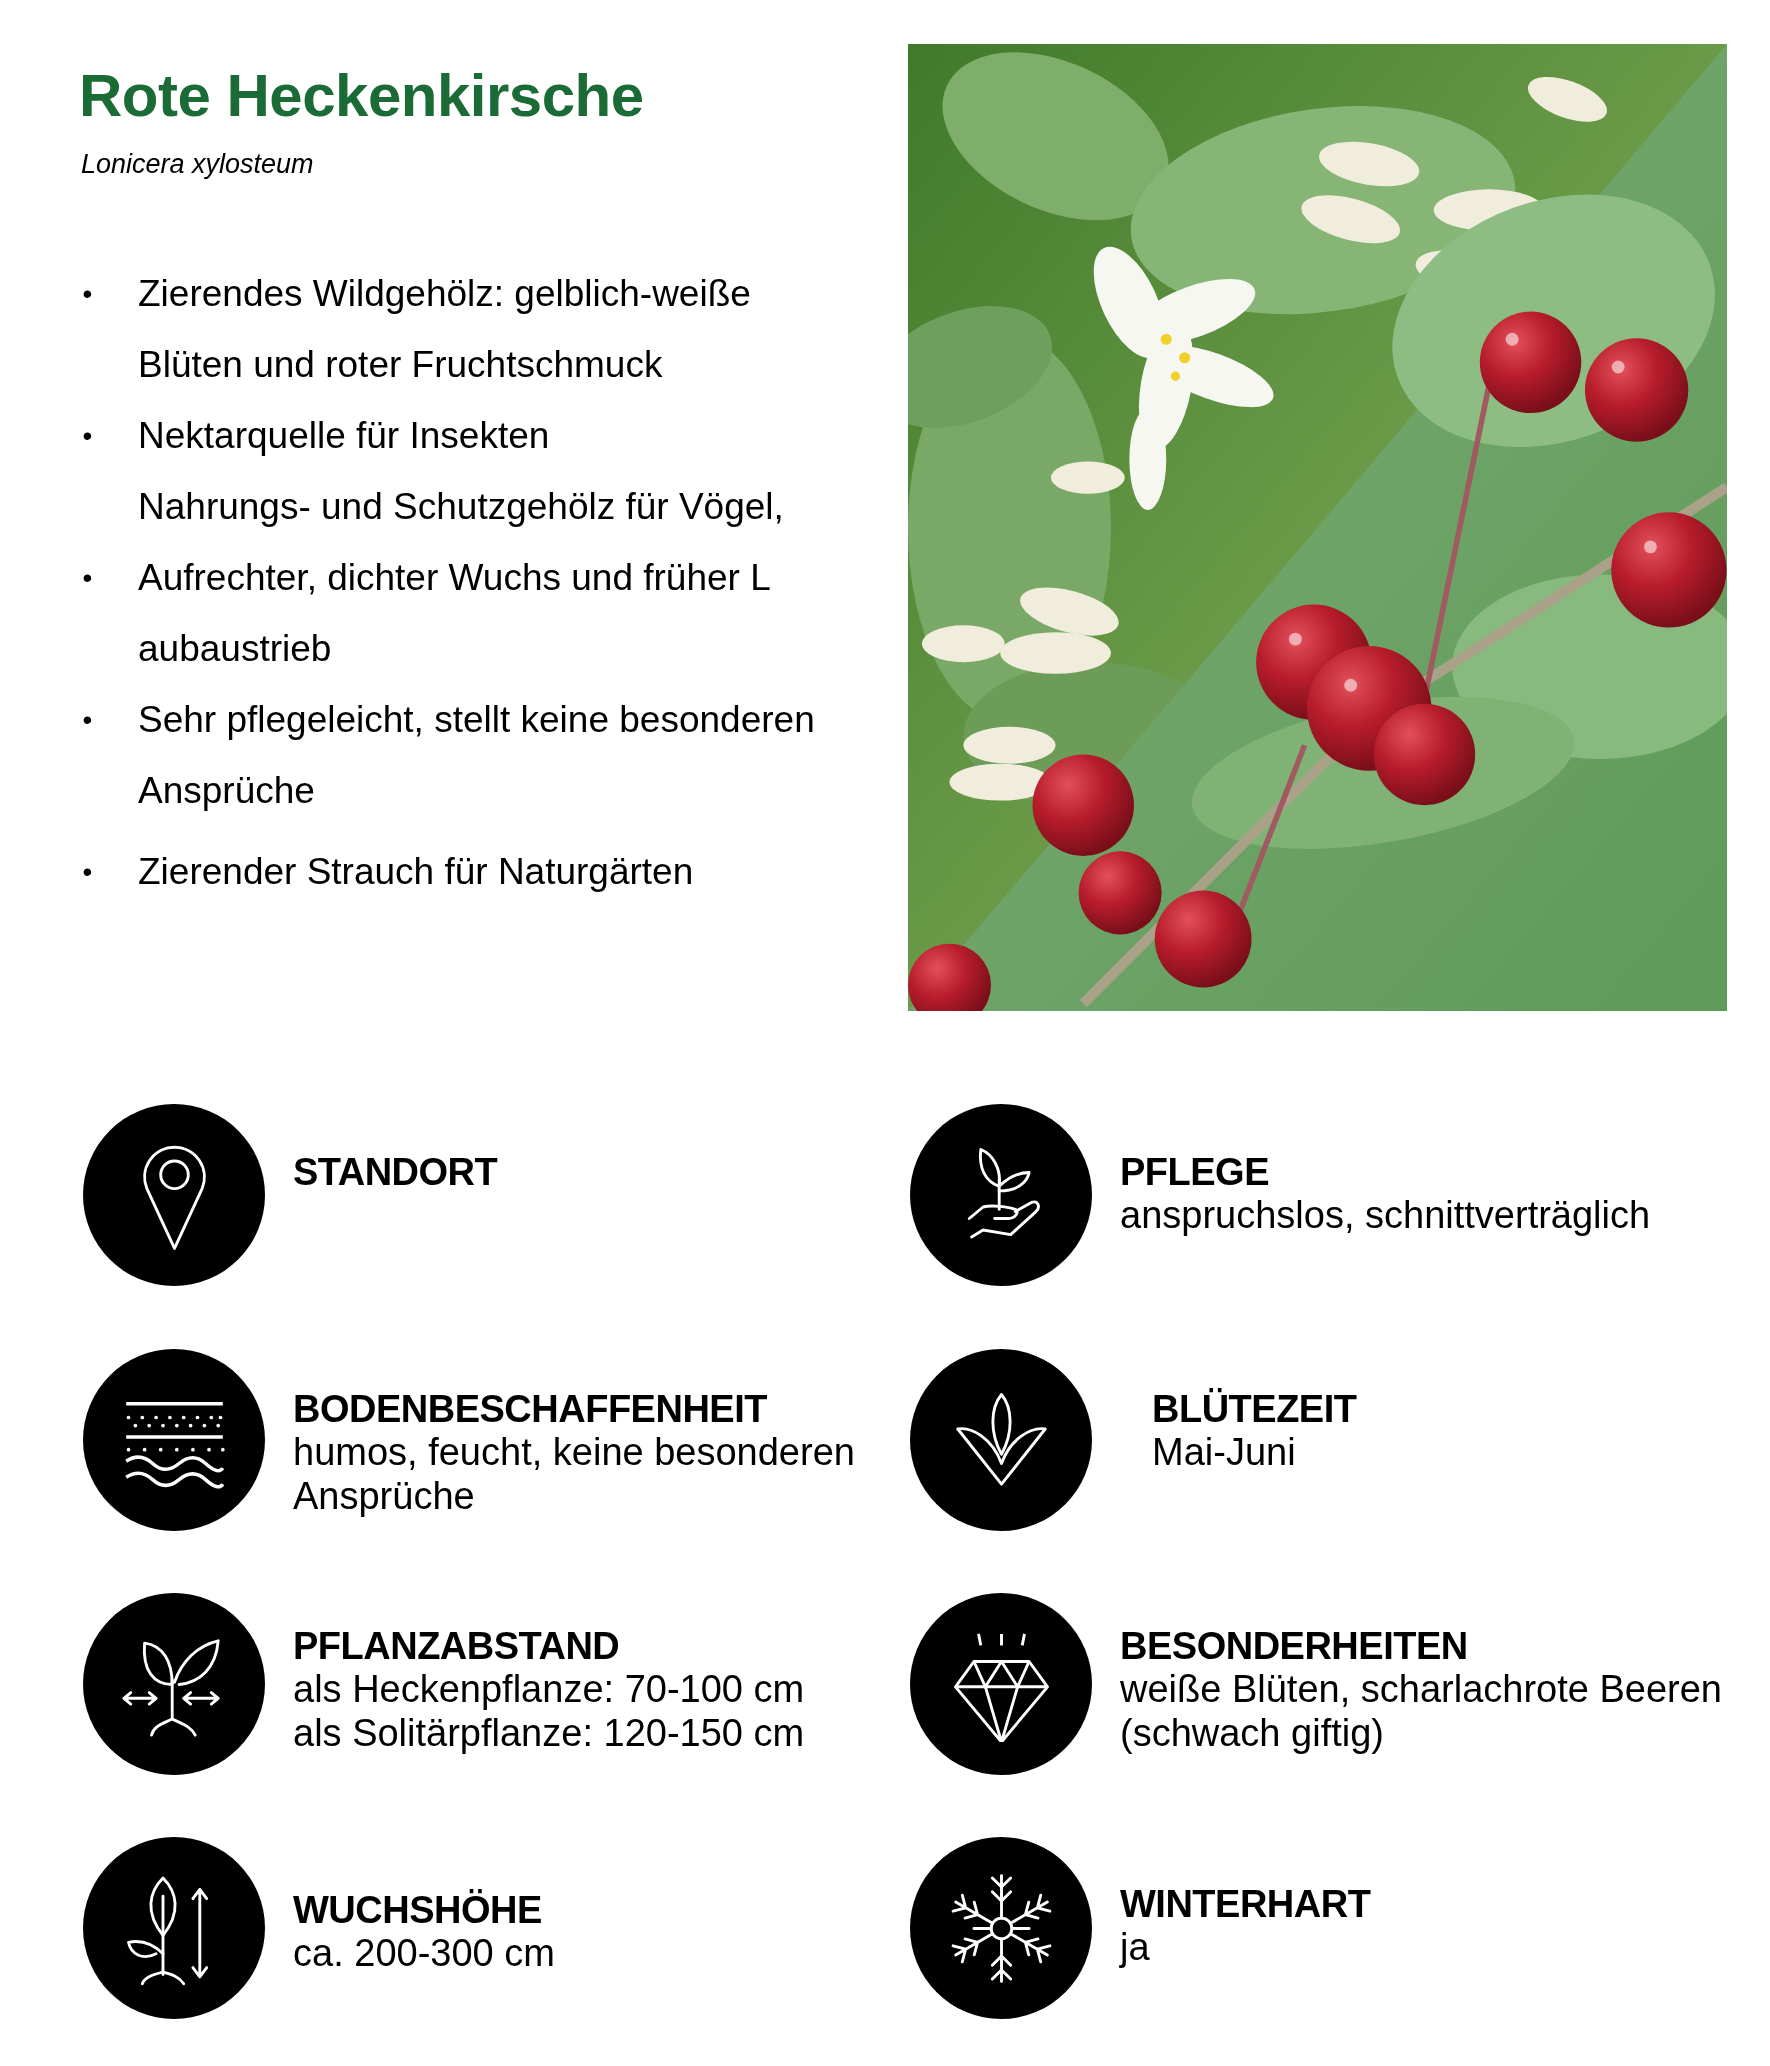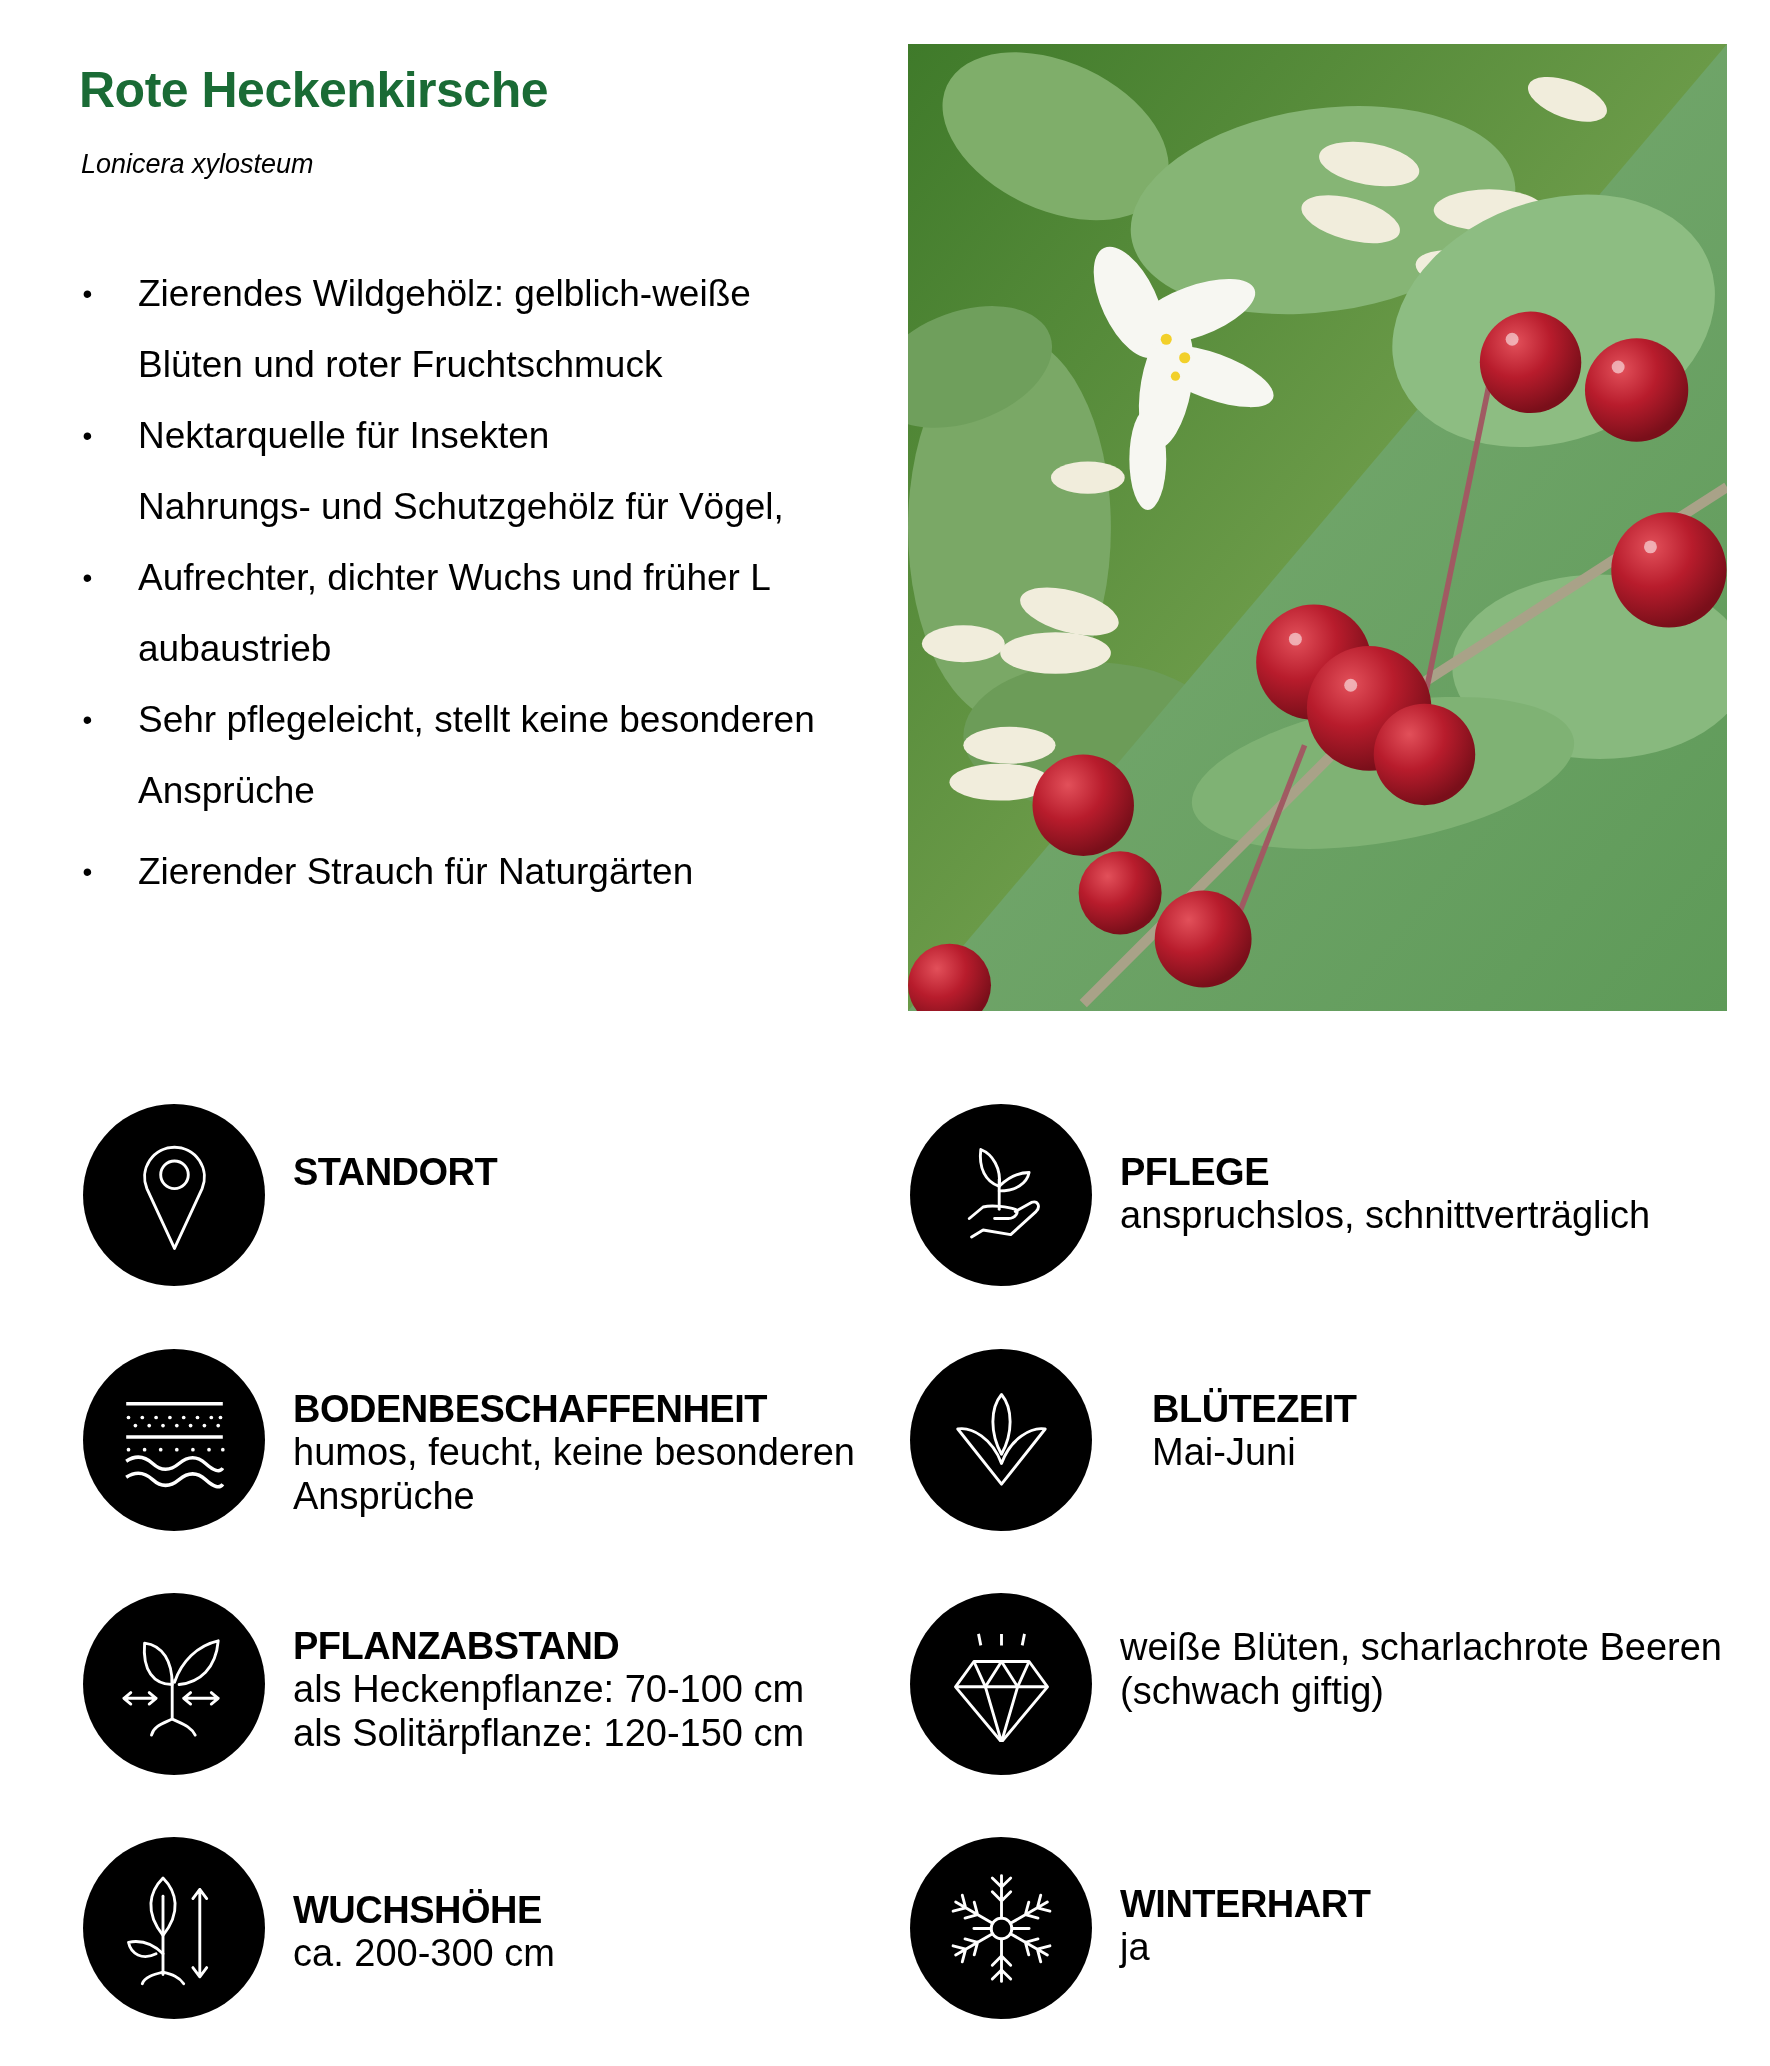--- a/index.html
+++ b/index.html
@@ -1,18 +1,18 @@
 <!DOCTYPE html>
 <html style="font-size:7.4px"><head>
 <meta charset="utf-8">
 <style>
   html, body { margin:0; padding:0; background:#ffffff; }
   body { width:1771px; height:2066px; position:relative; overflow:hidden;
          font-family:"Liberation Sans", "DejaVu Sans", sans-serif; color:#000; }
-  .title { position:absolute; left:79px; top:61px; font-size:50px; font-weight:bold;
+  .title { position:absolute; left:79px; top:61px; font-size:60px; font-weight:bold;
            color:#1a6b35; letter-spacing:-0.5px; white-space:nowrap; }
   .subtitle { position:absolute; left:81px; top:149px; font-size:27px; font-style:italic;
               white-space:nowrap; }
   .bullets { position:absolute; left:78px; top:258px; width:793px; margin:0; padding:0; list-style:none; }
   .bullet { position:relative; padding-left:60px; font-size:37px; line-height:71px; margin-bottom:0; }
   .bullet.last { margin-top:10px; }
   .bullet .dot { position:absolute; left:4.6px; top:0; font-size:28px; }
   .photo { position:absolute; left:908px; top:44px; width:819px; height:967px; overflow:hidden; }
   .photo svg { display:block; width:100%; height:100%; }
   .feat { position:absolute; }
@@ -243,20 +243,21 @@
     <div class="circle">
       <svg viewBox="0 0 100 100" fill="none" stroke="#fff" stroke-width="2.5" stroke-linejoin="round">
         <path d="M30 6 L32 16 M50 6 L50 16 M70 6 L68 16"></path>
         <path d="M26 30 L74 30 L90 52 L50 100 L10 52 Z"></path>
         <path d="M10 52 L90 52"></path>
         <path d="M26 30 L36 52 L50 30 L64 52 L74 30"></path>
         <path d="M36 52 L50 100 L64 52"></path>
       </svg>
     </div>
     <div class="txt" style="top:32px;">
+      <div class="head">BESONDERHEITEN</div>
       <div class="val">weiße Blüten, scharlachrote Beeren</div>
       <div class="val">(schwach giftig)</div>
     </div>
   </div>
 
   <div class="feat" style="left:83px; top:1837px;">
     <div class="circle">
       <svg viewBox="0 0 100 100" fill="none" stroke="#fff" stroke-width="2.5" stroke-linejoin="round" stroke-linecap="round">
         <path d="M40 90 L40 22"></path>
         <path d="M40 6 C28 18 24 36 40 56 C56 36 52 18 40 6 Z"></path>

